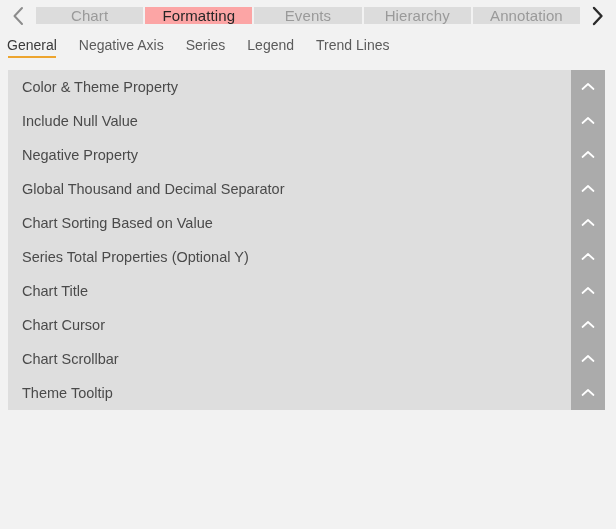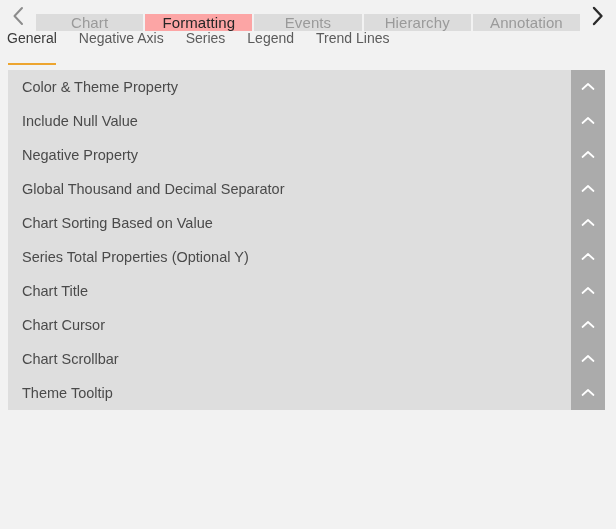--- a/index.html
+++ b/index.html
@@ -33,21 +33,21 @@
     display: flex;
     align-items: center;
     justify-content: center;
     cursor: pointer;
     user-select: none;
   }
   .nav-arrow svg { display: block; }
   .tabs {
     flex: 1 1 auto;
     display: flex;
-    align-items: flex-end;
+    align-items: center;
     min-width: 0;
   }
   .tab {
     flex: 1 1 0;
     display: flex;
     align-items: center;
     justify-content: center;
     background: #dcdcdc;
     color: #9a9a9a;
     font-size: 15px;
@@ -72,21 +72,21 @@
     align-items: center;
     padding-left: 7px;
     box-sizing: border-box;
     white-space: nowrap;
   }
   .subtab {
     position: relative;
     font-size: 14px;
     color: #5b5b5b;
     margin-right: 22px;
-    padding-bottom: 19px;
+    padding-bottom: 5px;
     cursor: pointer;
     user-select: none;
     line-height: 16px;
   }
   .subtab.active { color: #3a3a3a; }
   .subtab.active::after {
     content: "";
     position: absolute;
     left: 1px;
     right: 1px;

